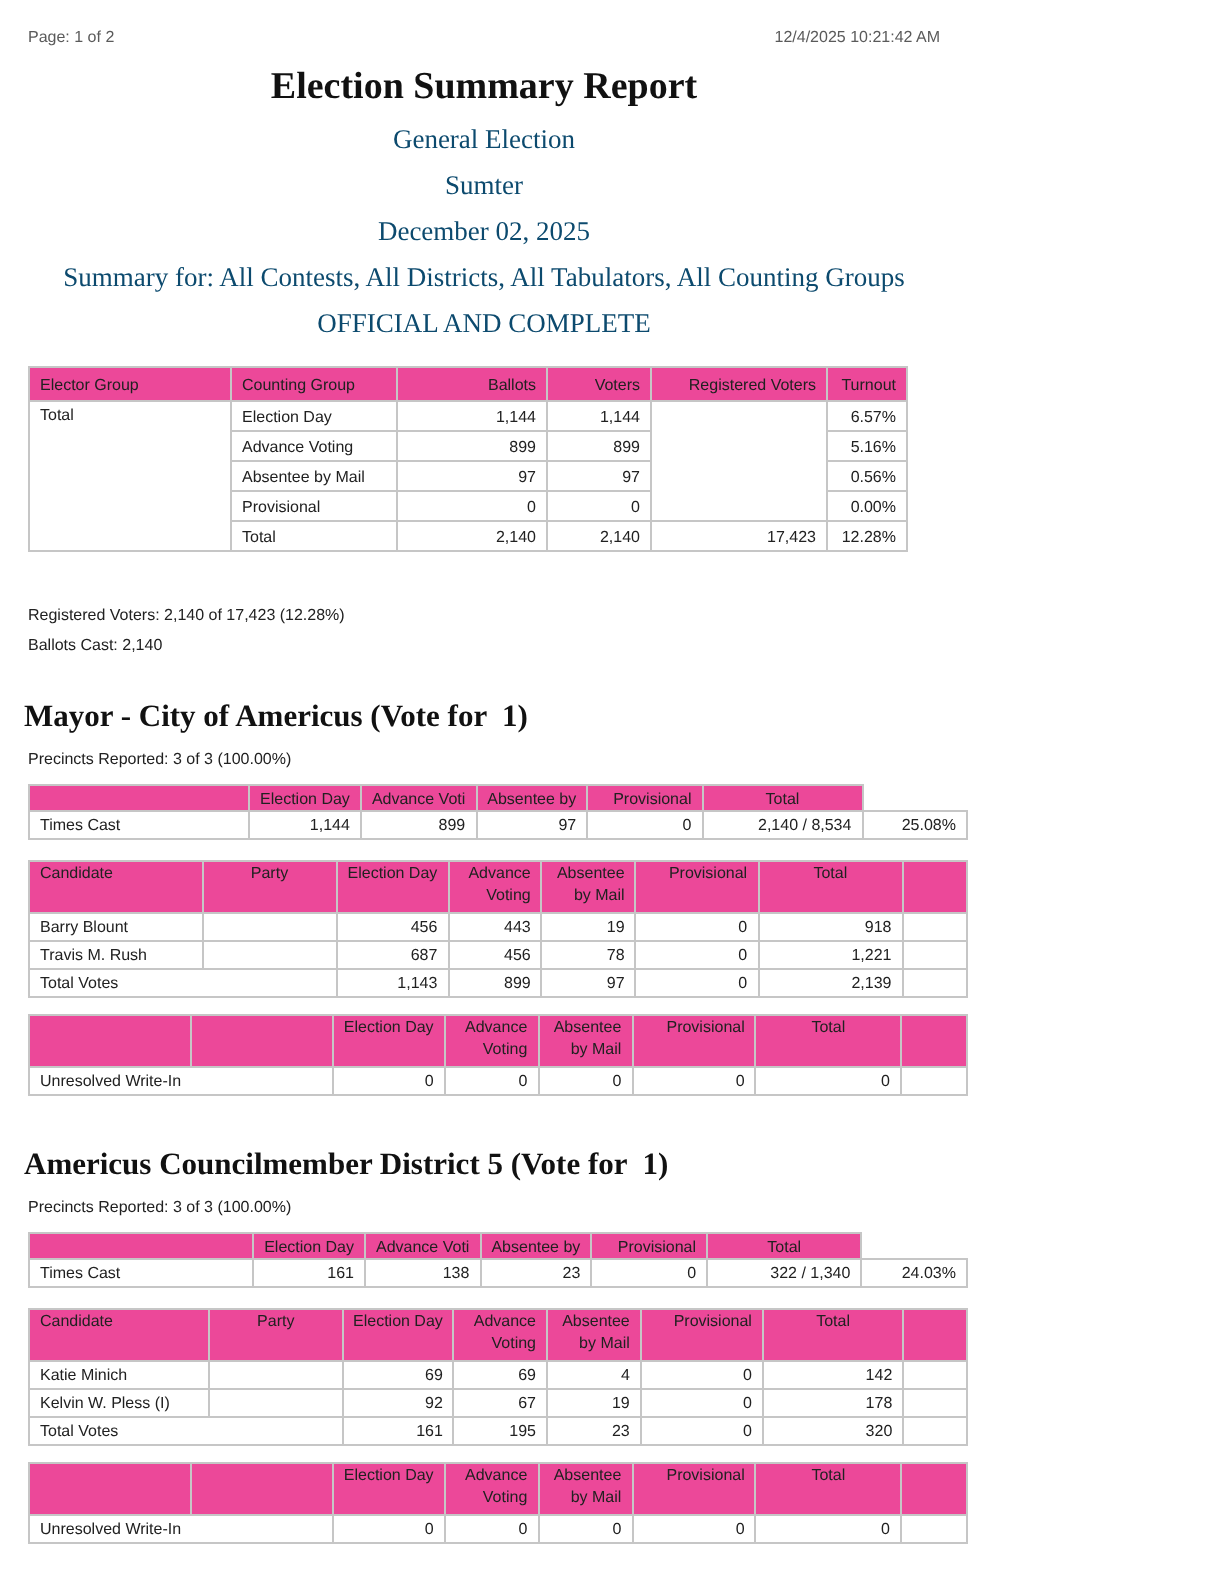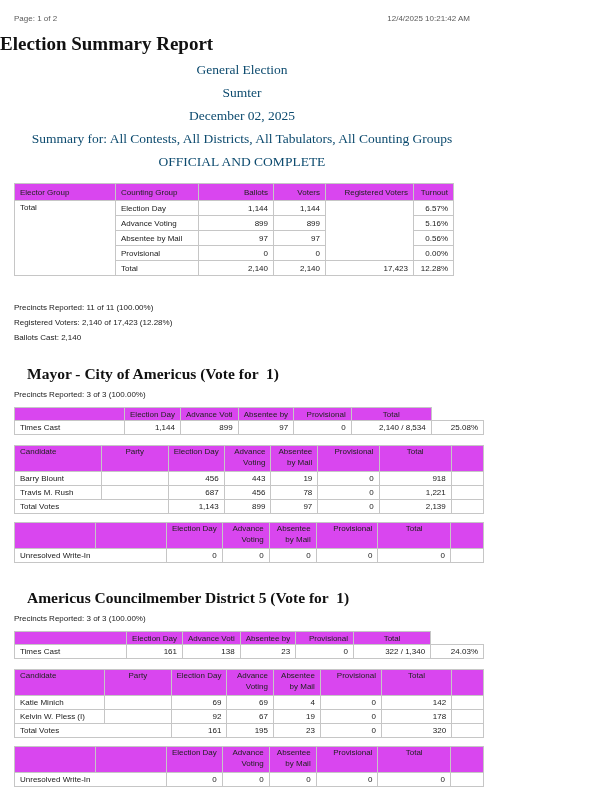--- a/index.html
+++ b/index.html
@@ -6,46 +6,46 @@
   html,body { background:#ffffff; }
   .page {
     position:relative; width:484px; height:792px; background:#ffffff;
     font-family:"Liberation Sans", sans-serif; color:#212121; overflow:hidden;
   }
   .meta-row {
     display:flex; justify-content:space-between;
     padding:14px 14px 0 14px; font-size:8px; color:#5a5a5a;
   }
   .report-title {
-    margin-top:10px; 
+    margin-top:10px; text-align:center;
     font-family:"Liberation Serif", serif; font-weight:700; font-size:19px; color:#111;
   }
   .sub-line {
     margin-top:7px; text-align:center;
     font-family:"Liberation Serif", serif; font-size:13.5px; color:#0c4a6e;
   }
   table.t { border-collapse:collapse; table-layout:fixed; font-size:8px; color:#212121; }
   table.t td, table.t th { border:1px solid #c6c6c6; padding:0 5px; overflow:hidden; white-space:nowrap; }
-  table.t th { background:#d946ef; font-weight:400; }
+  table.t th { background:#ec4899; font-weight:400; }
   .num { text-align:right; }
   .ctr { text-align:center; }
   .left { text-align:left; }
   .wrap { white-space:normal !important; }
   .ghost { background:#ffffff !important; border:none !important; }
 
   .elector-table { margin:13px 0 0 14px; }
   .elector-table th { height:17px; }
   .elector-table td { height:15px; }
   .elector-table td.merged { vertical-align:top; padding-top:2px; }
 
   .summary-lines { margin:24px 0 0 14px; font-size:8px; }
   .summary-lines div { line-height:15px; }
 
   .contest-title {
-    margin:20px 0 0 27px; font-family:"Liberation Serif", serif;
+    margin:20px 0 0 12px; font-family:"Liberation Serif", serif;
     font-weight:700; font-size:15.5px; color:#111; white-space:pre-wrap;
   }
   .contest-2 .contest-title { margin-top:26px; }
   .precincts { margin:7px 0 0 14px; font-size:8px; }
   .tc-table { margin:8px 0 0 14px; }
   .tc-table th { height:13px; }
   .tc-table td { height:14px; }
   .cand-table { margin:10px 0 2px 14px; }
   .wi-table { margin:8px 0 0 14px; }
   .cand-table td, .wi-table td { height:14px; }
@@ -116,21 +116,20 @@
       <td class="left">Total</td>
       <td class="num">2,140</td>
       <td class="num">2,140</td>
       <td class="num">17,423</td>
       <td class="num">12.28%</td>
     </tr>
   </tbody>
     </table>
 
   <div class="summary-lines">
-    <div>Precincts Reported: 11 of 11 (100.00%)</div>
     <div>Registered Voters: 2,140 of 17,423 (12.28%)</div>
     <div>Ballots Cast: 2,140</div>
   </div>
 
   <section class="contest contest-1">
     <div class="contest-title">Mayor - City of Americus (Vote for  1)</div>
     <div class="precincts">Precincts Reported: 3 of 3 (100.00%)</div>
 
     <table class="t tc-table">
       <colgroup>

